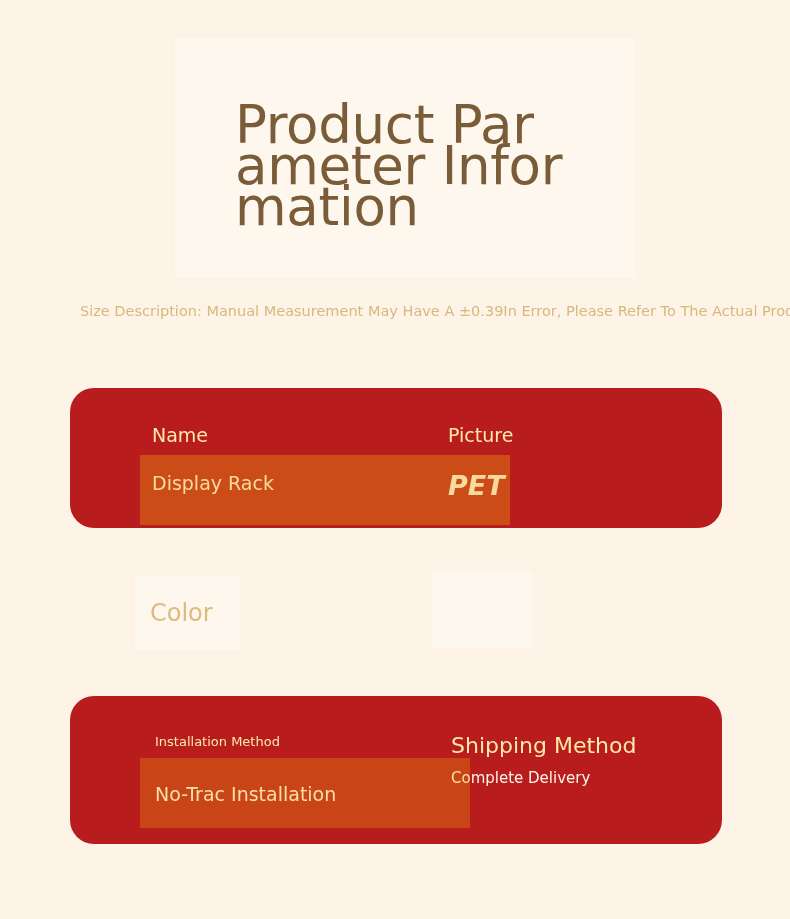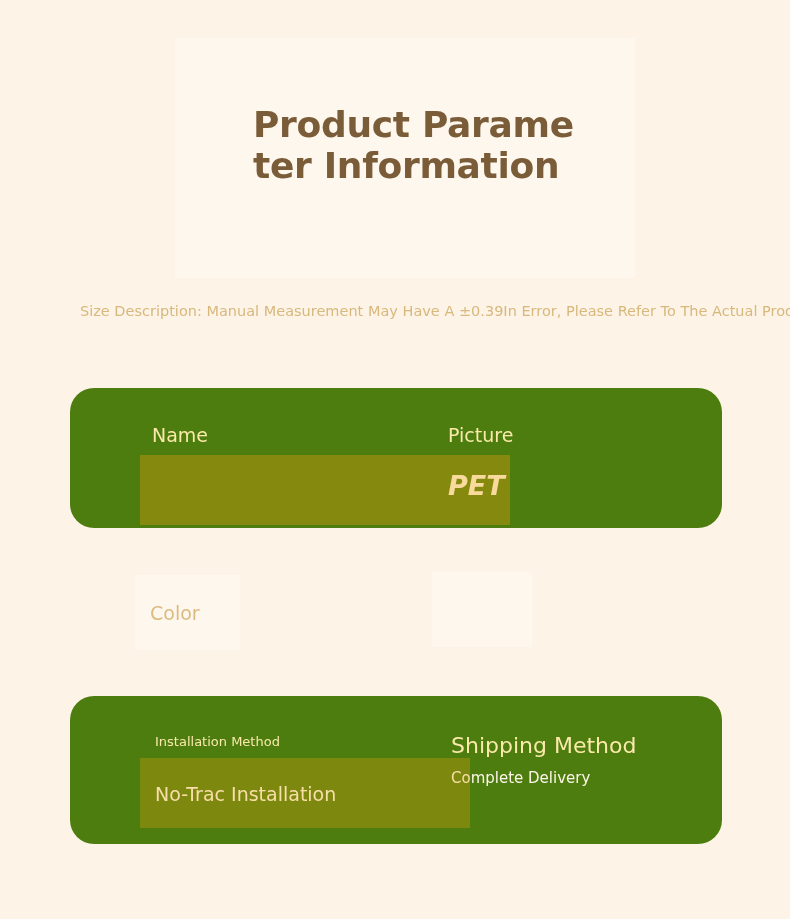--- a/index.html
+++ b/index.html
@@ -36,26 +36,26 @@
 
   
   .header {
     position: absolute;
     left: 0;
     top: 0;
     width: 790px;
   }
   .title {
     position: absolute;
-    left: 253px;
+    left: 235px;
     top: 104px;
     width: 330px;
-    font-size: 36px;
+    font-size: 53px;
     line-height: 41px;
-    font-weight: bold;
+    font-weight: normal;
     color: #7a5c38;
     letter-spacing: -0.3px;
     word-break: break-all;
   }
   .subtitle {
     position: absolute;
     left: 80px;
     top: 301px;
     width: 740px;
     font-size: 14.5px;
@@ -64,21 +64,21 @@
     white-space: nowrap;
   }
 
   
   .spec-row {
     position: absolute;
     display: flex;
     box-sizing: border-box;
   }
   .spec-row.card {
-    background: #4d7c0f;
+    background: #b91c1c;
     border-radius: 24px;
   }
   .row-1 { left: 70px; top: 388px; width: 652px; height: 140px; padding: 36px 0 0 82px; }
   .row-2 { left: 70px; top: 578px; width: 720px; height: 130px; padding: 24px 0 0 80px; }
   .row-3 { left: 70px; top: 696px; width: 652px; height: 148px; padding: 38px 0 0 85px; }
 
   .spec-cell {
     display: flex;
     flex-direction: column;
   }
@@ -107,21 +107,21 @@
   
   .row-1 .spec-label { font-size: 19px; line-height: 22px; margin-bottom: 26px; }
   .row-1 .spec-value { font-size: 19px; line-height: 22px; }
   .row-1 .cell-right .spec-value {
     font-size: 27px;
     font-weight: bold;
     font-style: italic;
     line-height: 28px;
   }
 
-  .row-2 .spec-label { font-size: 19px; line-height: 22px; margin-bottom: 26px; }
+  .row-2 .spec-label { font-size: 24px; line-height: 22px; margin-bottom: 26px; }
   .row-2 .spec-value { font-size: 19px; line-height: 22px; }
   .row-2 .cell-right .spec-label { font-size: 19px; }
   .row-2 .cell-right .spec-value { font-size: 20.5px; }
 
   .row-3 .spec-label { font-size: 13px; line-height: 16px; margin-bottom: 33px; }
   .row-3 .spec-value { font-size: 19px; line-height: 22px; }
   .row-3 .cell-right .spec-label { font-size: 22px; line-height: 24px; margin-bottom: 12px; }
   .row-3 .cell-right .spec-value { font-size: 15px; line-height: 16px; }
 </style>
 </head>
@@ -135,20 +135,21 @@
 
   <div class="header">
     <div class="title">Product Parameter Information</div>
     <div class="subtitle">Size Description: Manual Measurement May Have A ±0.39In Error, Please Refer To The Actual Product</div>
   </div>
 
   <div class="spec-row card row-1">
     <div class="watermark wm-c1" style="left:70px;top:67px;"></div>
     <div class="spec-cell cell-left">
       <span class="spec-label">Name</span>
+      <span class="spec-value">Display Rack</span>
     </div>
     <div class="spec-cell cell-right">
       <span class="spec-label">Picture</span>
       <span class="spec-value">PET</span>
     </div>
   </div>
 
   <div class="spec-row plain row-2">
     <div class="spec-cell cell-left">
       <span class="spec-label">Color</span>

